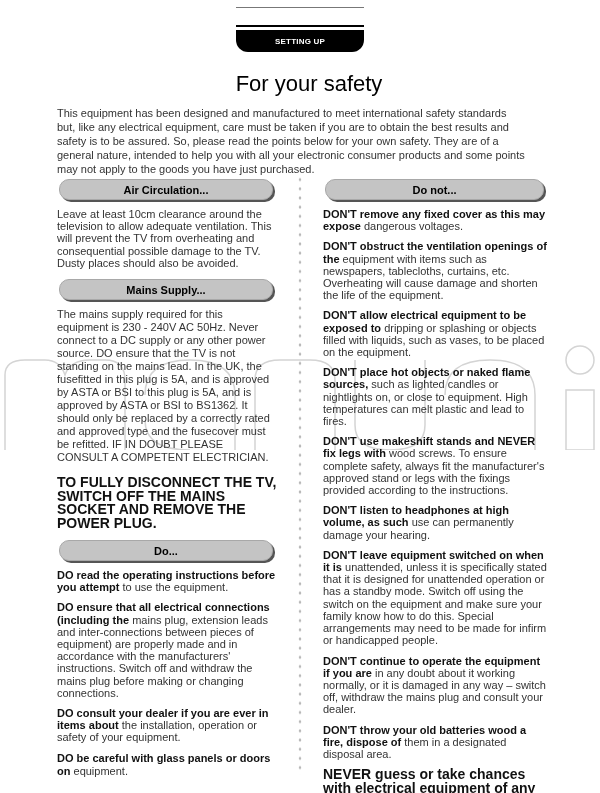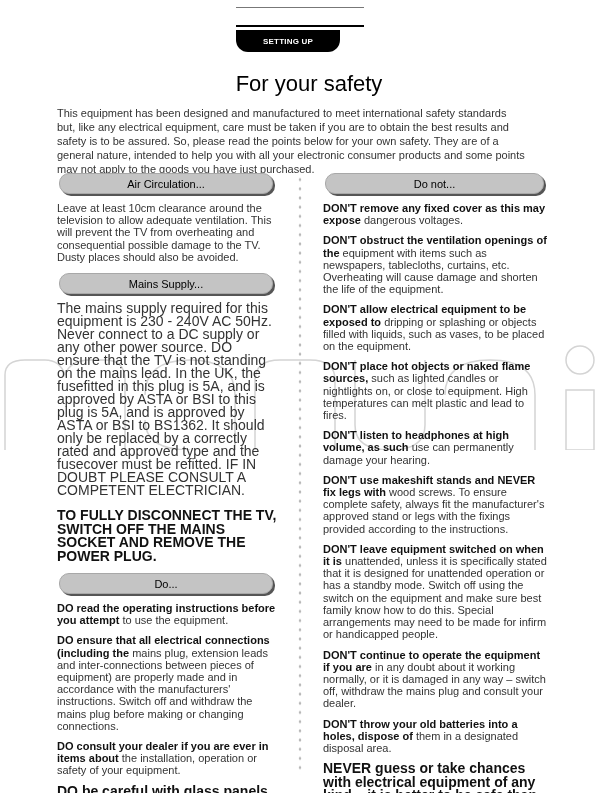--- a/index.html
+++ b/index.html
@@ -10,21 +10,21 @@
     .watermark {
       position: absolute; left: 0; top: 340px; width: 600px; height: 110px;
       pointer-events: none; z-index: 0;
     }
     .top-rule { position: absolute; left: 236px; top: 7px; width: 128px; height: 1px; background: #777; }
     .tab {
       position: absolute; left: 236px; top: 25px; width: 128px; height: 27px;
       border-top: 2px solid #000; box-sizing: border-box;
     }
     .tab-inner {
-      position: absolute; left: 0; top: 3px; width: 104px; height: 22px;
+      position: absolute; left: 0; top: 3px; width: 128px; height: 22px;
       background: #000; border-radius: 0 0 12px 12px;
       color: #fff; font-weight: bold; font-size: 8px; letter-spacing: 0.2px;
       display: flex; align-items: center; justify-content: center;
     }
     .page-title {
       position: absolute; left: 0; top: 62px; width: 600px; text-align: center;
       font-size: 22px; font-weight: normal; color: #000000; margin: 9px;
     }
     .intro {
       position: absolute; left: 57px; top: 106px; width: 470px;
@@ -35,25 +35,25 @@
     .col-right { left: 323px; width: 225px; }
     .divider {
       position: absolute; left: 298px; top: 175px; width: 4px; height: 600px;
       background-image: radial-gradient(circle, #b8b8b8 1.3px, transparent 1.6px);
       background-size: 4px 9.2px; background-repeat: repeat-y;
     }
     .pill {
       height: 19px; border-radius: 10px; background: #c4c4c4;
       box-shadow: 2px 2px 0 #555; border: 1px solid #a8a8a8;
       display: flex; align-items: center; justify-content: center;
-      font-weight: normal; font-size: 11px; color: #000; margin: 0 4px 8px 2px;
+      font-weight: bold; font-size: 11px; color: #000; margin: 6px 4px 8px 2px;
     }
     .para { font-size: 11px; line-height: 12.2px; color: #333; margin: 0 0 8px 0; }
     .para b { color: #111; }
-    .para.big { font-size: 14px; line-height: 13px; }
+    .para.big { font-size: 11px; line-height: 13px; }
     .para.strong { font-weight: bold; color: #111; font-size: 14px; line-height: 13.5px; }
     .sec { margin-bottom: 10px; }
   </style>
 </head>
 <body>
 
 <svg class="watermark" viewBox="0 0 600 110" width="600" height="110">
   <g fill="none" stroke="#d4d4d4" stroke-width="1.5">
     <path d="M5 110 V35 Q5 20 25 20 H45 Q60 20 65 35 Q70 20 90 20 H105 Q125 20 125 40 V110"></path>
     <path d="M145 55 Q145 20 190 20 Q235 20 235 55 V110 M145 80 Q145 110 190 110"></path>
@@ -93,20 +93,20 @@
   </div>
 </div>
 
 <div class="col col-right">
   <div class="sec">
     <div class="pill">Do not...</div>
     <p class="para"><b>DON'T remove any fixed cover as this may expose</b><span> dangerous voltages.</span></p>
     <p class="para"><b>DON'T obstruct the ventilation openings of the</b><span> equipment with items such as newspapers, tablecloths, curtains, etc. Overheating will cause damage and shorten the life of the equipment.</span></p>
     <p class="para"><b>DON'T allow electrical equipment to be exposed to</b><span> dripping or splashing or objects filled with liquids, such as vases, to be placed on the equipment.</span></p>
     <p class="para"><b>DON'T place hot objects or naked flame sources,</b><span> such as lighted candles or nightlights on, or close to equipment. High temperatures can melt plastic and lead to fires.</span></p>
+    <p class="para"><b>DON'T use makeshift stands and NEVER fix legs with</b><span> wood screws. To ensure complete safety, always fit the manufacturer's approved stand or legs with the fixings provided according to the instructions.</span></p>
     <p class="para"><b>DON'T listen to headphones at high volume, as such</b><span> use can permanently damage your hearing.</span></p>
-    <p class="para"><b>DON'T use makeshift stands and NEVER fix legs with</b><span> wood screws. To ensure complete safety, always fit the manufacturer's approved stand or legs with the fixings provided according to the instructions.</span></p>
-    <p class="para"><b>DON'T leave equipment switched on when it is</b><span> unattended, unless it is specifically stated that it is designed for unattended operation or has a standby mode. Switch off using the switch on the equipment and make sure best family know how to do this. Special arrangements may need to be made for infirm or handicapped people.</span></p>
+    <p class="para"><b>DON'T leave equipment switched on when it is</b><span> unattended, unless it is specifically stated that it is designed for unattended operation or has a standby mode. Switch off using the switch on the equipment and make sure your family know how to do this. Special arrangements may need to be made for infirm or handicapped people.</span></p>
     <p class="para"><b>DON'T continue to operate the equipment if you are</b><span> in any doubt about it working normally, or it is damaged in any way – switch off, withdraw the mains plug and consult your dealer.</span></p>
-    <p class="para"><b>DON'T throw your old batteries into a holes, dispose of</b><span> them in a designated disposal area.</span></p>
+    <p class="para"><b>DON'T throw your old batteries wood a fire, dispose of</b><span> them in a designated disposal area.</span></p>
     <p class="para strong">NEVER guess or take chances with electrical equipment of any kind – it is better to be safe than sorry.</p>
   </div>
 </div>
 
 </body></html>

